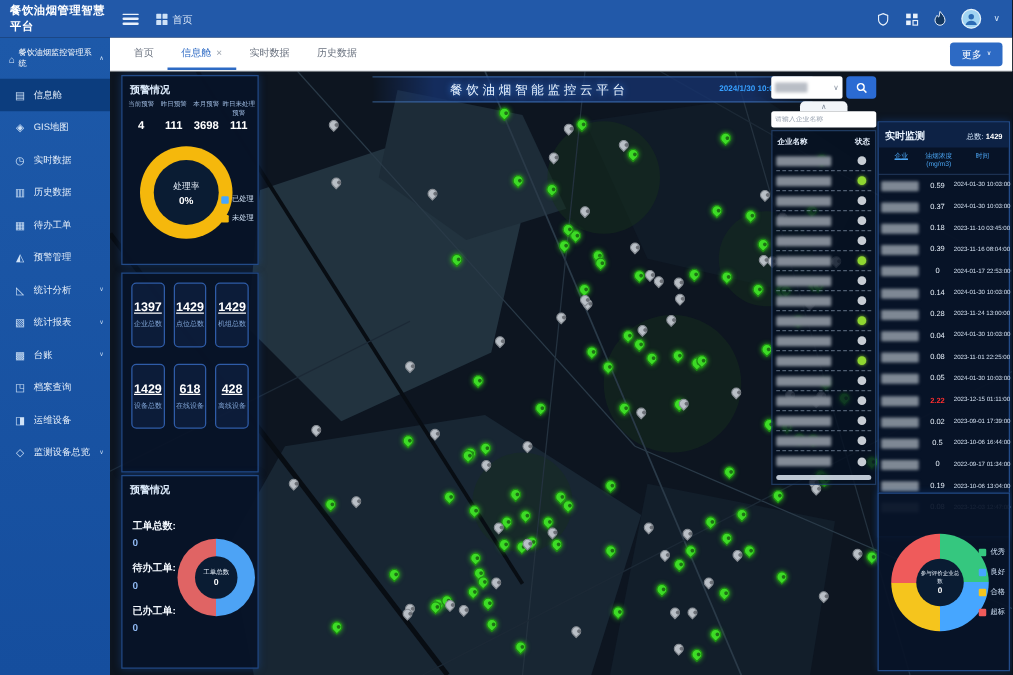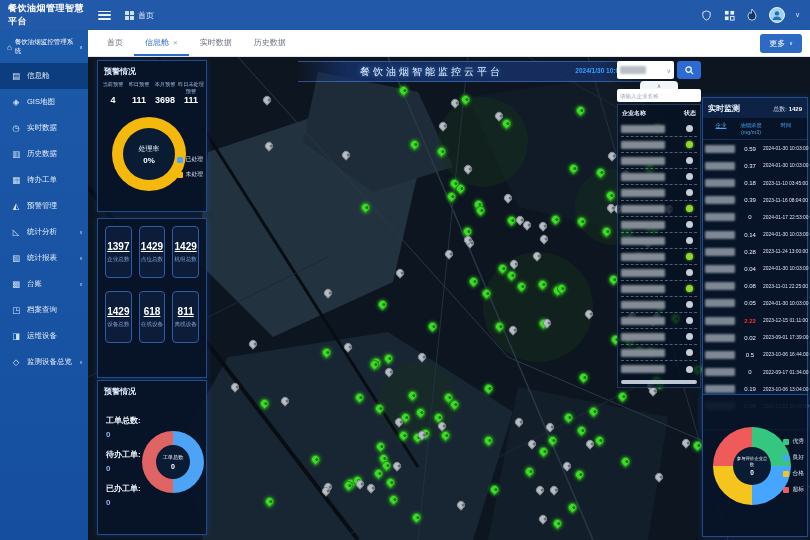--- a/index.html
+++ b/index.html
@@ -514,21 +514,21 @@
           </div>
           <div class="dev-card">
             <div class="dev-val">1429</div>
             <div class="dev-lab">设备总数</div>
           </div>
           <div class="dev-card">
             <div class="dev-val">618</div>
             <div class="dev-lab">在线设备</div>
           </div>
           <div class="dev-card">
-            <div class="dev-val">811</div>
+            <div class="dev-val">428</div>
             <div class="dev-lab">离线设备</div>
           </div>
         </div>
     </div>
 
     <div class="panel p-orders">
       <div class="panel-title">预警情况</div>
       <div class="ord-lines" id="ord-lines">
           <div class="ord-lab">工单总数:</div>
           <div class="ord-val">0</div>

